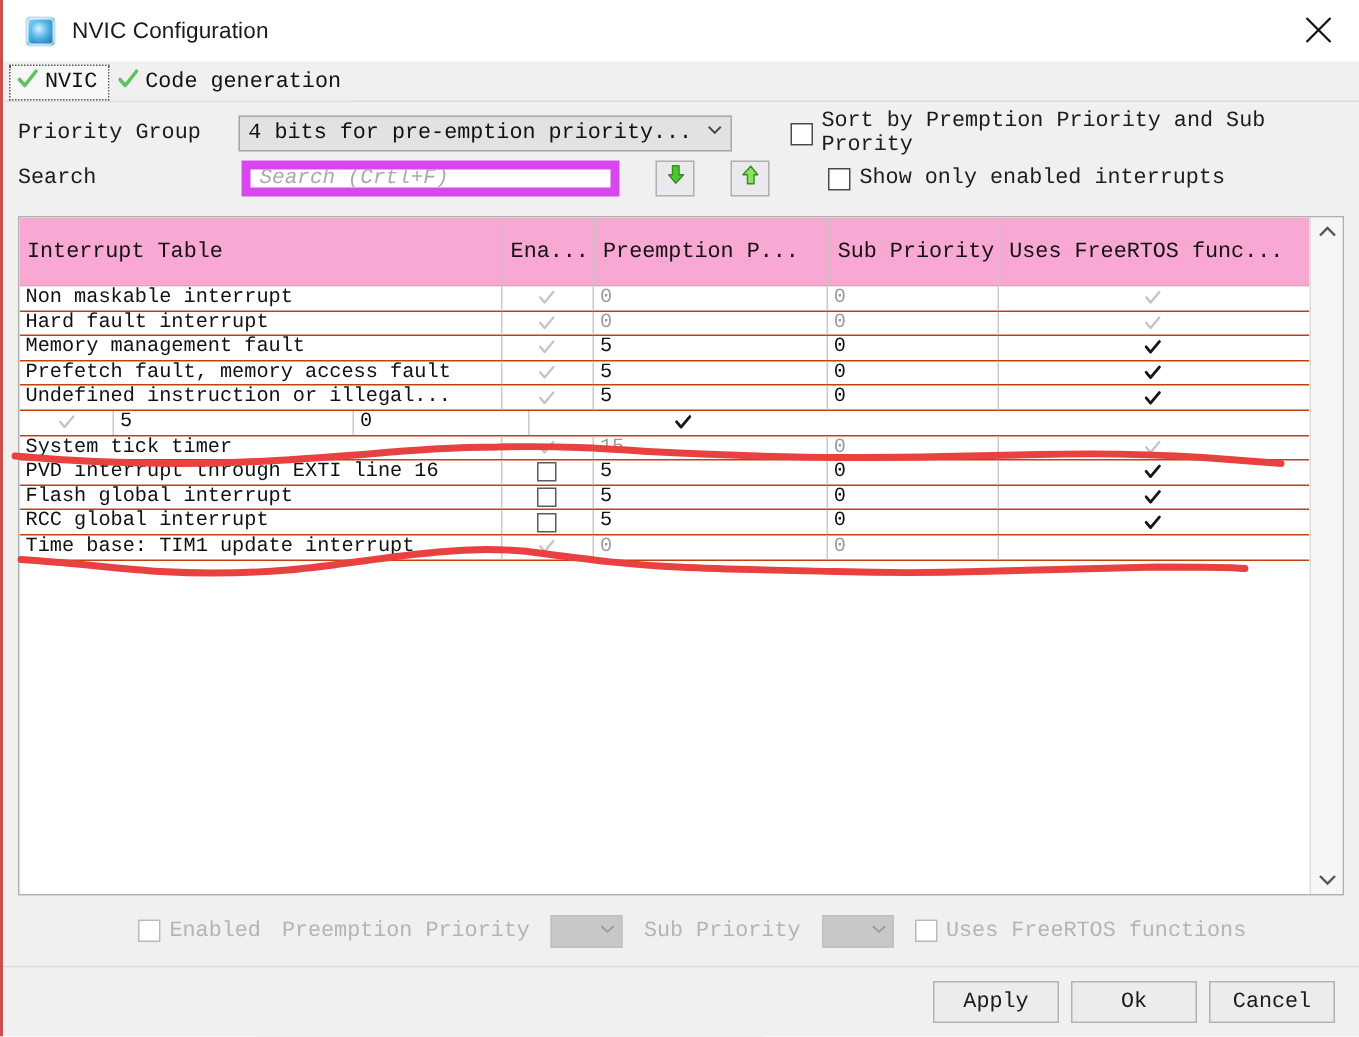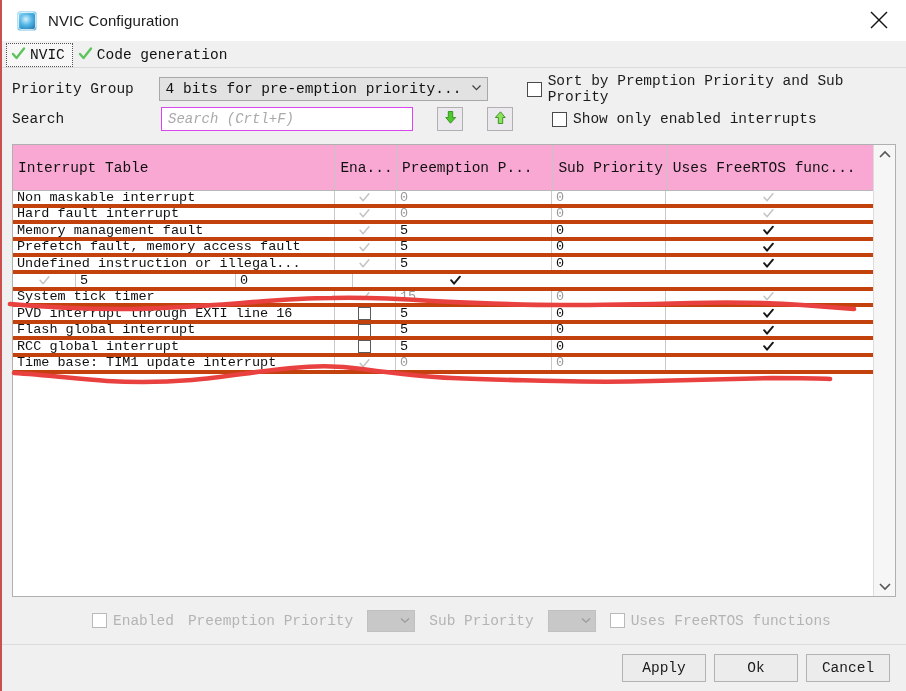--- a/index.html
+++ b/index.html
@@ -134,21 +134,21 @@
     color: #111;
     justify-content: space-between;
     overflow: hidden;
     white-space: nowrap;
   }
   .chev { flex: none; margin-left: 4px; }
 
   .search-input {
     width: 252px; height: 24px;
     background: #ffffff;
-    border: 1px solid #d946ef;
+    border: 6px solid #d946ef;
     font-family: "Liberation Mono", monospace;
     font-size: 14px;
     padding: 0 6px;
     color: #222;
     outline: none;
   }
   .search-input::placeholder {
     color: #a9a9a9;
     font-style: italic;
   }
@@ -218,21 +218,21 @@
   .col-name  { width: 330px; }
   .col-en    { width: 63px;  }
   .col-pre   { width: 160px; }
   .col-sub   { width: 117px; }
   .col-rtos  { width: 210px; }
 
   .tbody { flex: 1 1 auto; overflow: hidden; background:#fff; }
   .trow {
     display: flex;
     height: 16.6px;
-    border-bottom: 4px solid #c2410c;
+    border-bottom: 1px solid #c2410c;
   }
   .td {
     border-right: 1px solid #c9c9c9;
     font-family: "Liberation Mono", monospace;
     font-size: 13.5px;
     color: #111;
     display: flex;
     align-items: center;
     padding-left: 4px;
     overflow: hidden;

